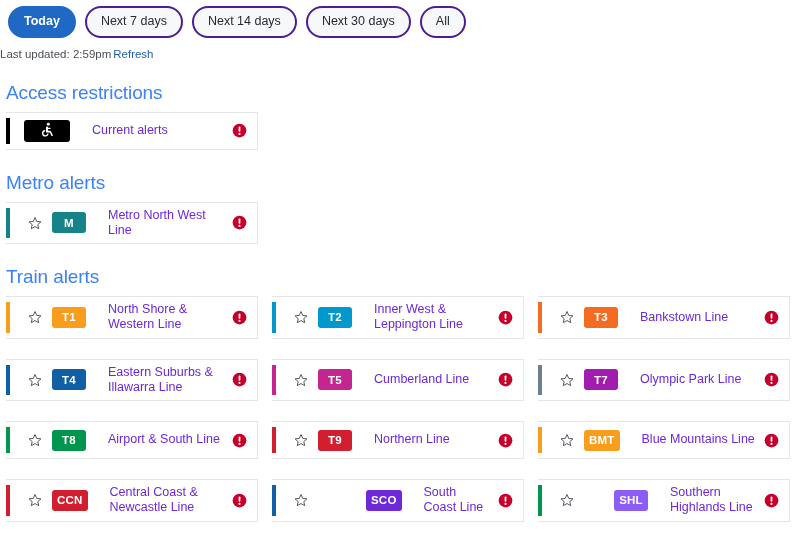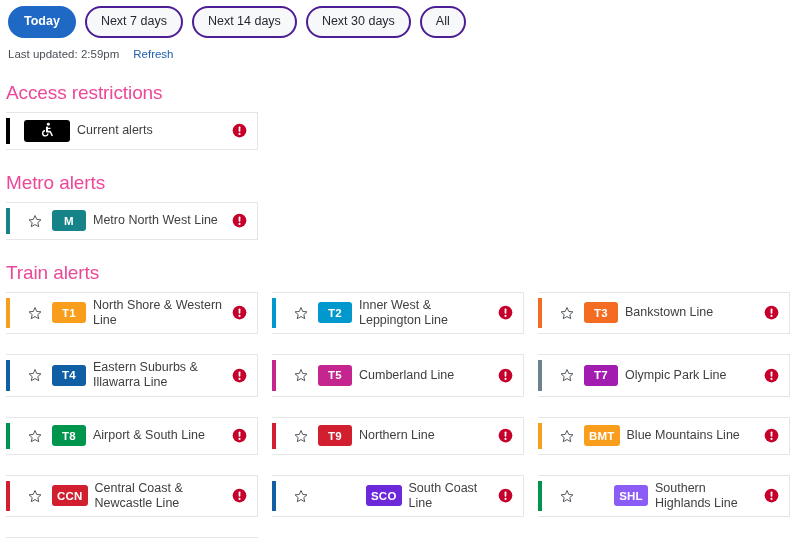--- a/index.html
+++ b/index.html
@@ -31,36 +31,36 @@
   }
   .pill.active {
     background: #1f68c4;
     border-color: #1f68c4;
     color: #ffffff;
     font-weight: bold;
   }
 
   
   .updated-row {
-    display: flex; align-items: center; gap: 14px;
-    padding: 10px 0 0 8px;
+    display: flex; align-items: center; gap: 2px;
+    padding: 10px 0 0 0;
     font-size: 11.5px;
     color: #4a4f55;
   }
   .refresh-link {
     color: #2060ae;
     text-decoration: none;
     cursor: pointer;
   }
 
   
   h2.section-title {
     font-size: 19px;
     font-weight: normal;
-    color: #ec4899;
+    color: #3b82f6;
     margin: 0;
     padding: 22px 16px 8px 6px;
     letter-spacing: -0.1px;
   }
 
   
   .card-grid {
     display: flex;
     flex-wrap: wrap;
     gap: 8px 14px;
@@ -106,22 +106,22 @@
     letter-spacing: 0.2px;
   }
   .badge.access {
     min-width: 46px;
     height: 22px;
     background: #000000;
   }
   .label {
     flex: 1 1 auto;
     font-size: 12.5px;
-    color: #404040;
-    padding: 0 6px 0 7px;
+    color: #6d28d9;
+    padding: 0 6px 0 22px;
     line-height: 1.22;
   }
   .status {
     flex: 0 0 auto;
     width: 15px; height: 15px;
     display: block;
   }
 
   
   .train-grid {

